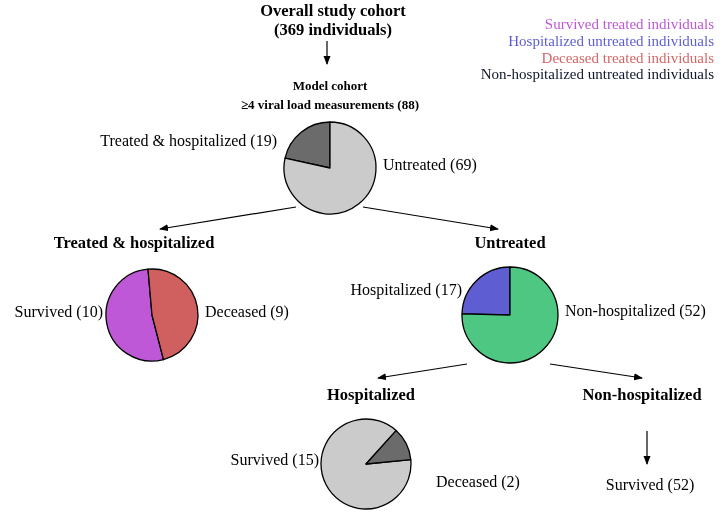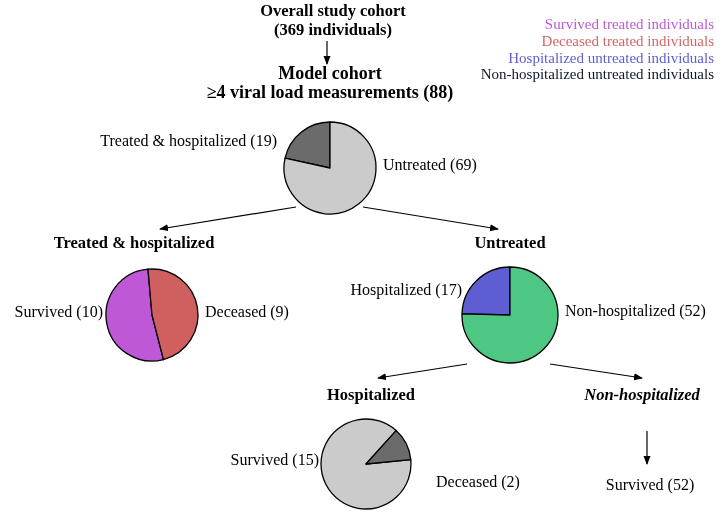--- a/index.html
+++ b/index.html
@@ -7,22 +7,22 @@
     position:relative;width:727px;height:512px;background:#ffffff;
     font-family:"Liberation Serif","DejaVu Serif",serif;color:#000;overflow:hidden;
   }
   #fig-svg{position:absolute;left:0;top:0;}
   .lbl{position:absolute;font-size:16px;white-space:nowrap;line-height:18px;}
   .bold{font-weight:bold;font-size:16.5px;}
   .center{text-align:center;}
   .right{text-align:right;}
   .title-block{position:absolute;left:213px;top:1px;width:240px;text-align:center;
     font-weight:bold;font-size:16.5px;line-height:19px;}
-  .model-block{position:absolute;left:187px;top:64px;width:286px;text-align:center;
-    font-weight:bold;font-size:18px;line-height:19px;}
+  .model-block{position:absolute;left:187px;top:76px;width:286px;text-align:center;
+    font-weight:bold;font-size:13px;line-height:19px;}
   #legend{position:absolute;top:1px;right:13px;text-align:right;
     font-size:15px;line-height:16.8px;margin-top:15px;}
 </style>
 </head>
 <body>
 
 <div id="figure">
 
   <svg id="fig-svg" width="727" height="512" viewBox="0 0 727 512">
     <defs>
@@ -56,22 +56,22 @@
       </g>
     </svg>
 
   <div class="title-block">
     <div>Overall study cohort</div>
     <div>(369 individuals)</div>
   </div>
 
   <div id="legend">
     <div style="color: rgb(190, 88, 214);">Survived treated individuals</div>
+    <div style="color: rgb(94, 94, 210);">Hospitalized untreated individuals</div>
     <div style="color: rgb(213, 101, 101);">Deceased treated individuals</div>
-    <div style="color: rgb(94, 94, 210);">Hospitalized untreated individuals</div>
     <div style="color: #0f172a; font-family: Liberation Serif, serif;">Non-hospitalized untreated individuals</div>
   </div>
 
   <div class="model-block">
     <div>Model cohort</div>
     <div>≥4 viral load measurements (88)</div>
   </div>
 
   <div class="lbl right" style="right:450px;top:132px;">Treated &amp; hospitalized (19)</div>
   <div class="lbl" style="left:383px;top:156px;">Untreated (69)</div>
@@ -79,20 +79,20 @@
   <div class="lbl bold center" style="left:430px;top:234px;width:160px;">Untreated</div>
   <div class="lbl bold center" style="left:28px;top:234px;width:212px;">Treated &amp; hospitalized</div>
 
   <div class="lbl right" style="right:624px;top:303px;">Survived (10)</div>
   <div class="lbl" style="left:205px;top:303px;font-family:Liberation Serif, serif;">Deceased (9)</div>
 
   <div class="lbl right" style="right:265px;top:281px;">Hospitalized (17)</div>
   <div class="lbl" style="left:565px;top:302px;">Non-hospitalized (52)</div>
 
   <div class="lbl bold center" style="left:293px;top:386px;width:156px;">Hospitalized</div>
-  <div class="lbl bold center" style="left:564px;top:386px;width:156px;font-style:italic;">Non-hospitalized</div>
+  <div class="lbl bold center" style="left:564px;top:386px;width:156px;">Non-hospitalized</div>
 
   <div class="lbl right" style="right:408px;top:451px;margin-left:44px;">Survived (15)</div>
   <div class="lbl" style="left:436px;top:433px;margin-top:40px;">Deceased (2)</div>
 
   <div class="lbl center" style="left:572px;top:476px;width:156px;">Survived (52)</div>
 
 </div>
 
 </body></html>

